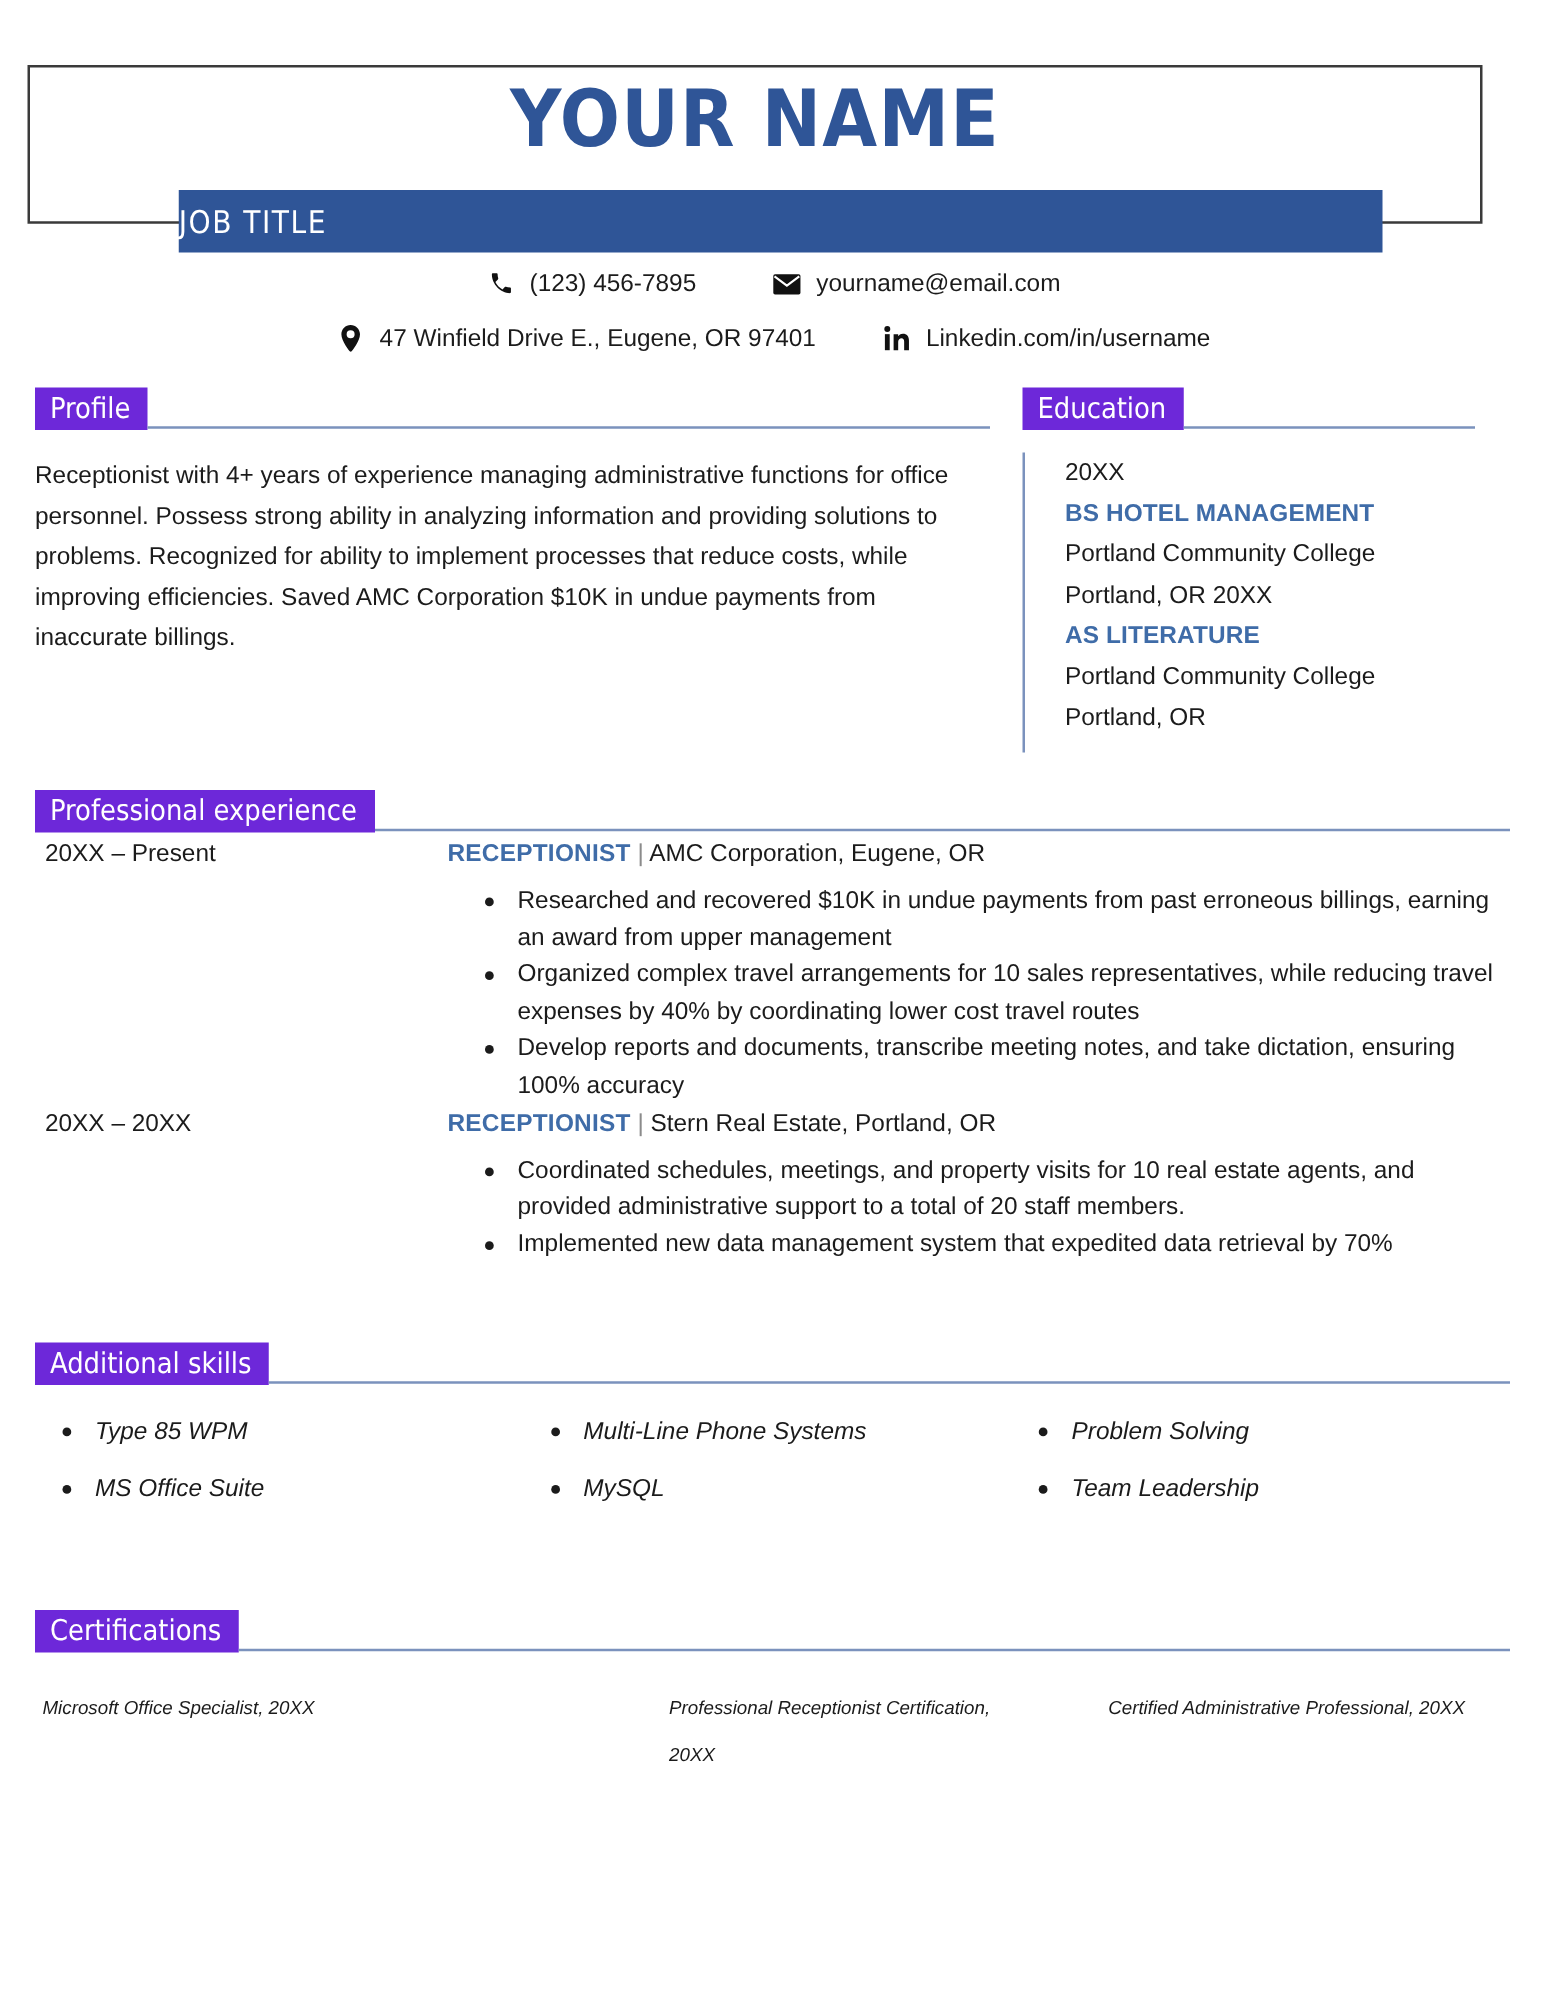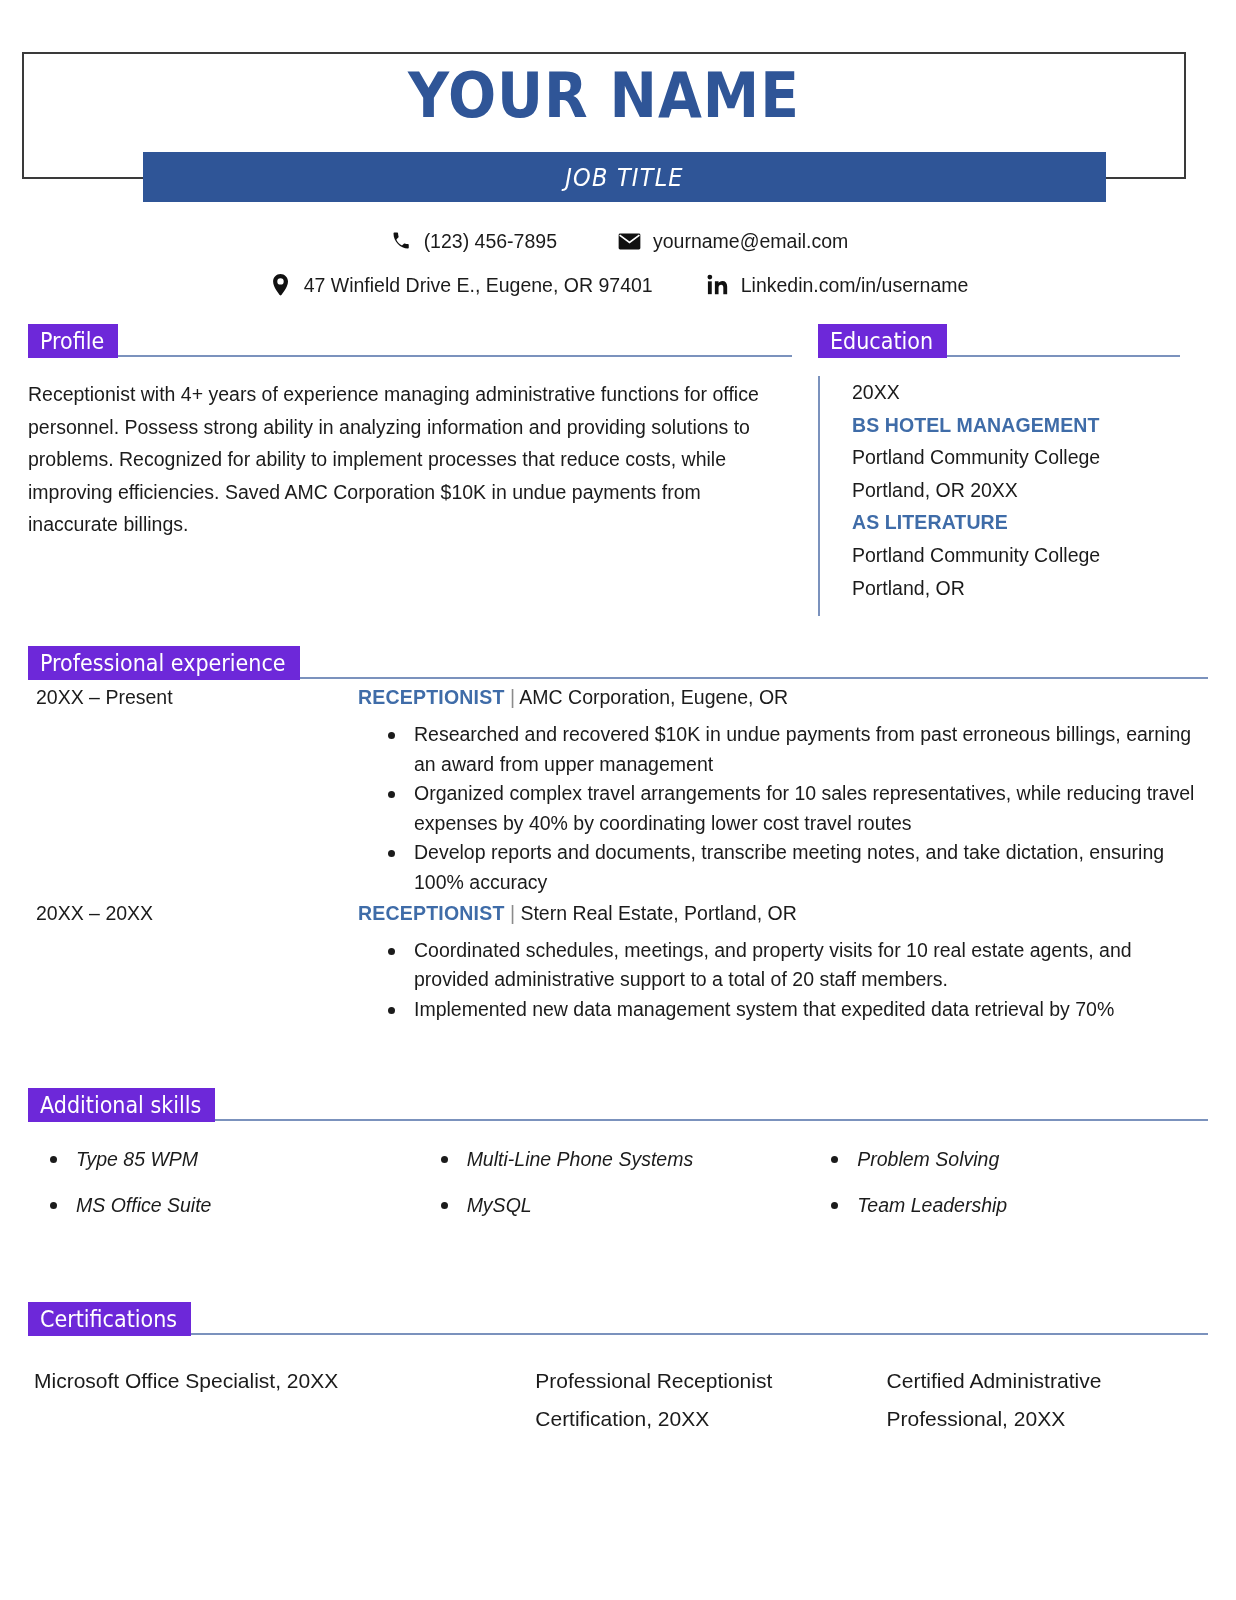--- a/index.html
+++ b/index.html
@@ -56,31 +56,28 @@
   .jobtitle-bar {
     position: absolute;
     left: 143px;
     top: 152px;
     width: 963px;
     height: 50px;
     background: #2F5597;
     color: #ffffff;
     display: flex;
     align-items: center;
-    justify-content: center;
     font-family: "DejaVu Sans Condensed", "Liberation Sans Narrow", "Liberation Sans", sans-serif;
     font-stretch: condensed;
     font-size: 25px;
     letter-spacing: 1.2px;
-    font-style: italic;
   }
 
   
   .contact {
-    margin-top: 14px;
     font-size: 19.5px;
     color: #1b1b1b;
   }
   .contact-row {
     display: flex;
     justify-content: center;
     align-items: center;
     gap: 0px;
     line-height: 34px;
   }
@@ -240,23 +237,24 @@
   }
 
   
   .certs-grid {
     display: flex;
     margin-top: 26px;
     padding-left: 6px;
   }
   .cert-col {
     width: 33.33%;
-    font-size: 21px;
+    font-size: 15px;
     line-height: 38px;
     color: #1b1b1b;
+    font-style: italic;
   }
   .cert-col.c2 { padding-left: 110px; }
   .cert-col.c3 { padding-left: 70px; }
 
   .sp-exp { margin-top: 30px; }
   .sp-skills { margin-top: 64px; }
   .sp-certs { margin-top: 66px; }
 </style>
 </head>
 <body>

